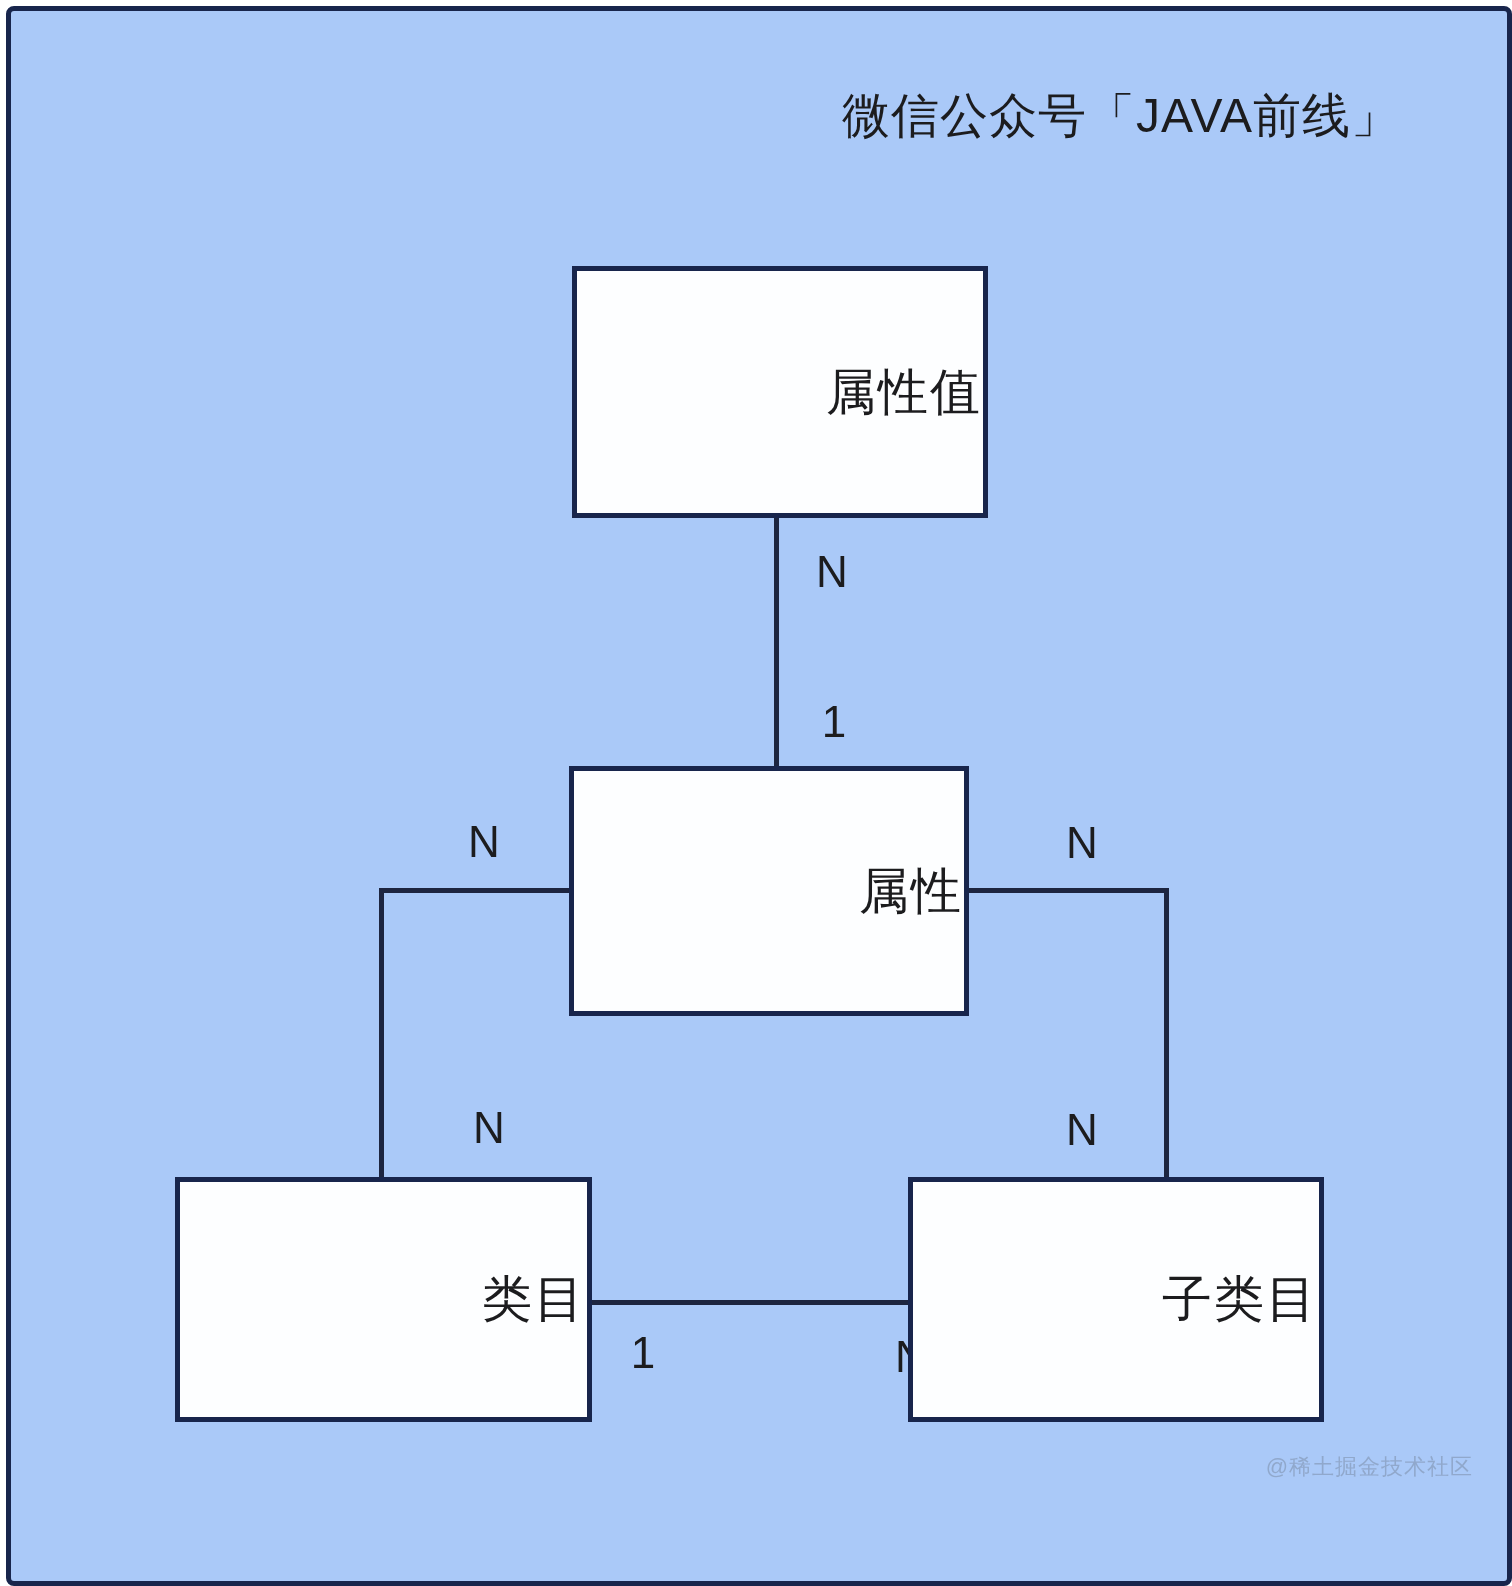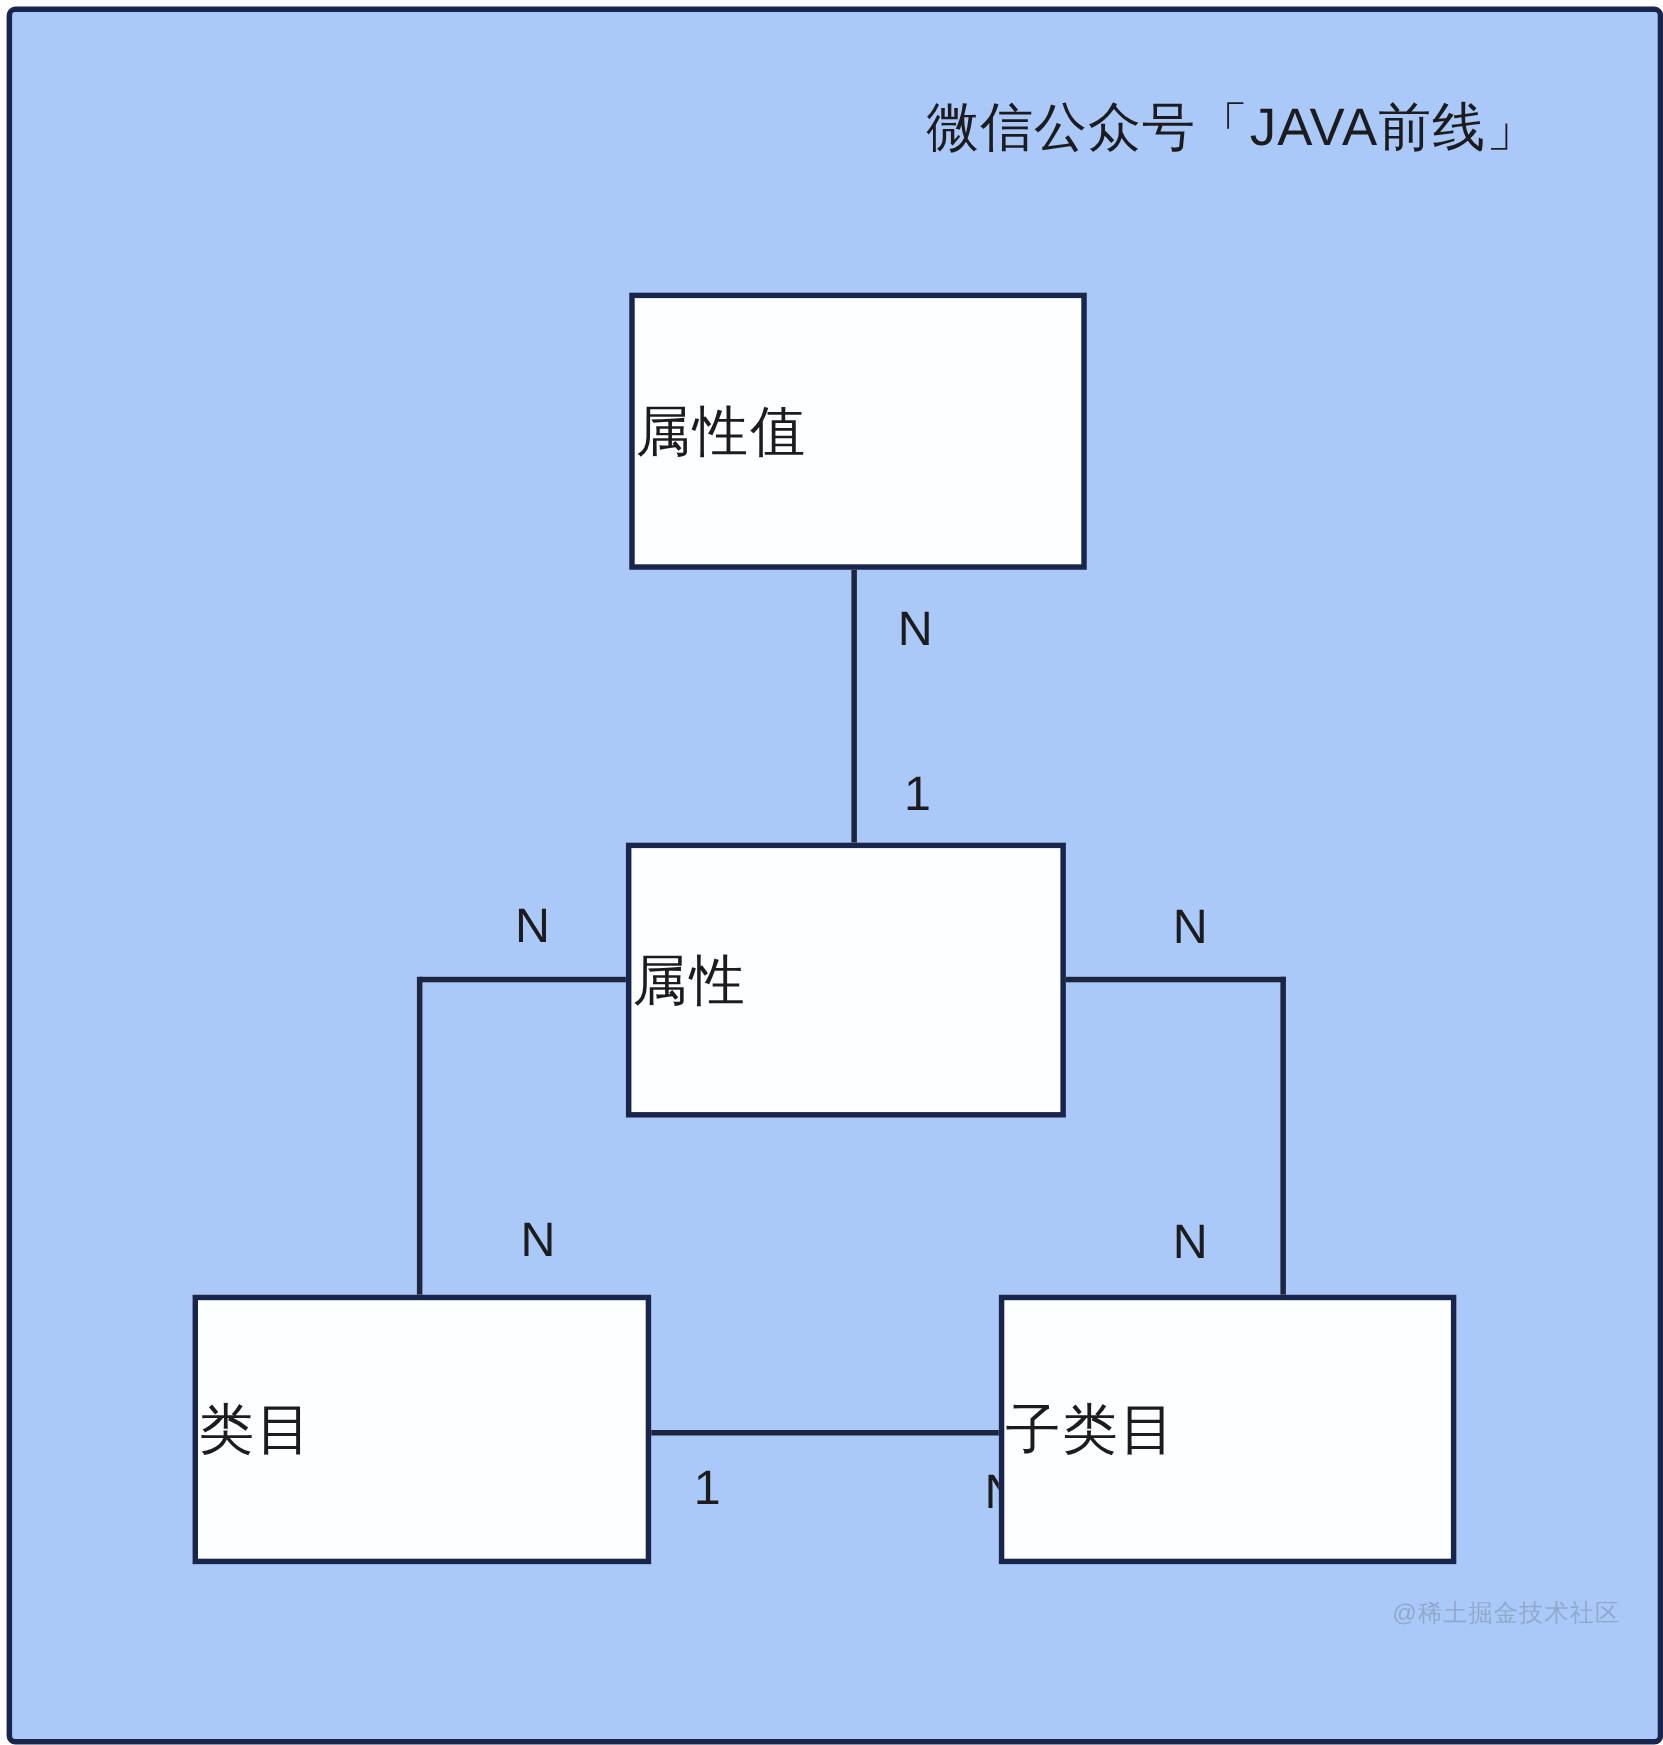--- a/index.html
+++ b/index.html
@@ -35,21 +35,21 @@
     font-weight: 500;
     letter-spacing: 1px;
     color: var(--text);
   }
   .entity {
     position: absolute;
     background: var(--box-fill);
     border: 5px solid var(--box-border);
     display: flex;
     align-items: center;
-    justify-content: flex-start;
+    justify-content: flex-end;
   }
   .entity-label {
     font-size: 50px;
     color: var(--text);
     letter-spacing: 2px;
   }
   #box-attribute-value { left: 560px; top: 254px; width: 416px; height: 252px; }
   #box-attribute       { left: 557px; top: 754px; width: 400px; height: 250px; }
   #box-category        { left: 163px; top: 1165px; width: 417px; height: 245px; }
   #box-subcategory     { left: 896px; top: 1165px; width: 416px; height: 245px; }

